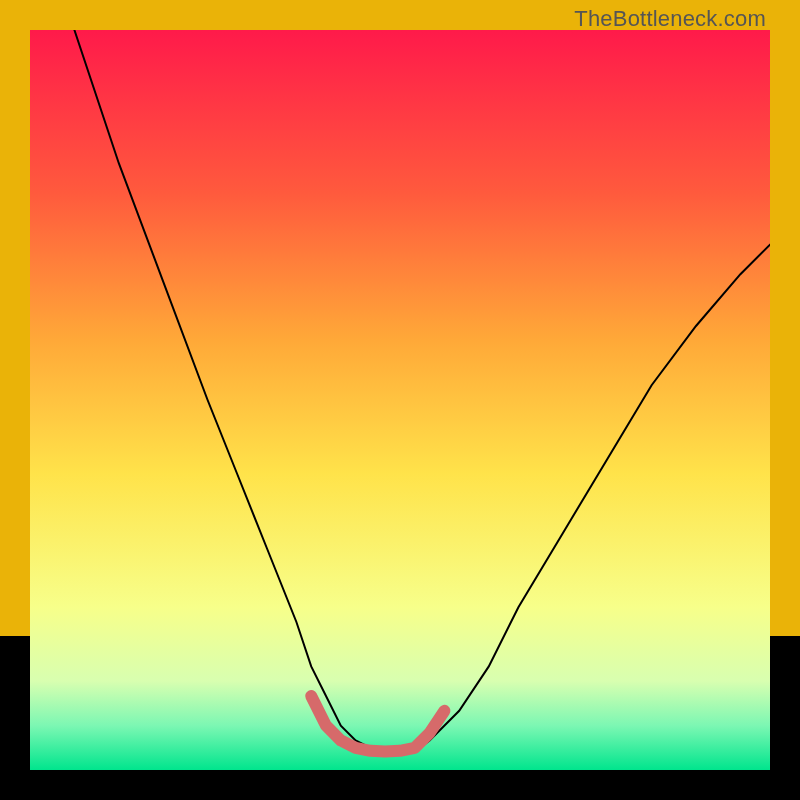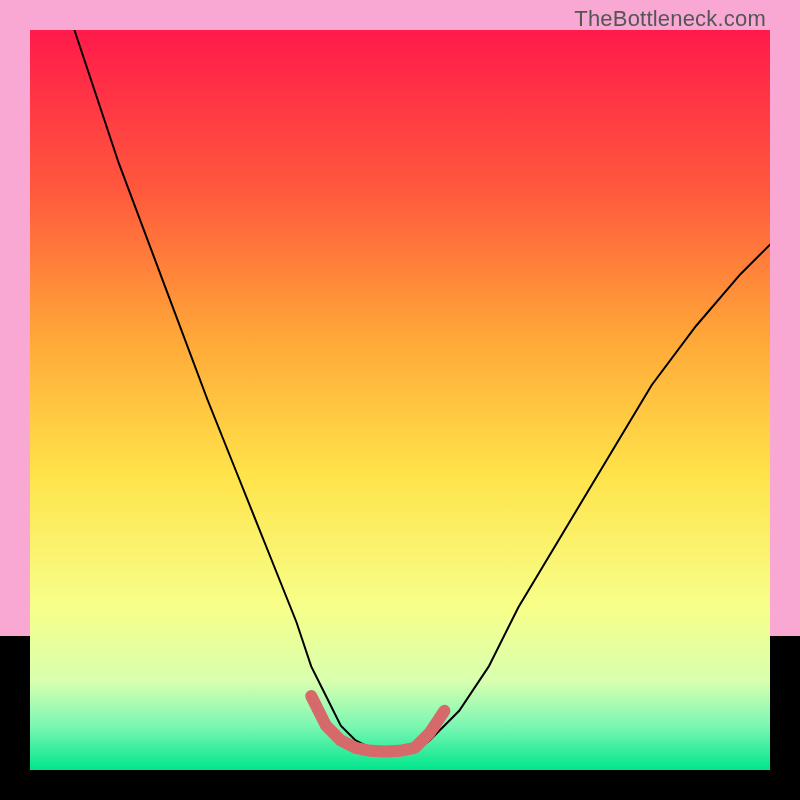--- a/index.html
+++ b/index.html
@@ -8,21 +8,21 @@
     width: 800px;
     height: 800px;
     overflow: hidden;
     background: #000;
     font-family: Arial, Helvetica, sans-serif;
   }
   .frame {
     position: relative;
     width: 800px;
     height: 636px;
-    background: #f9a8d4;
+    background: #eab308;
   }
   .plot-area {
     position: absolute;
     left: 30px;
     top: 30px;
     width: 740px;
     height: 740px;
     overflow: hidden;
   }
   .gradient-bg {

